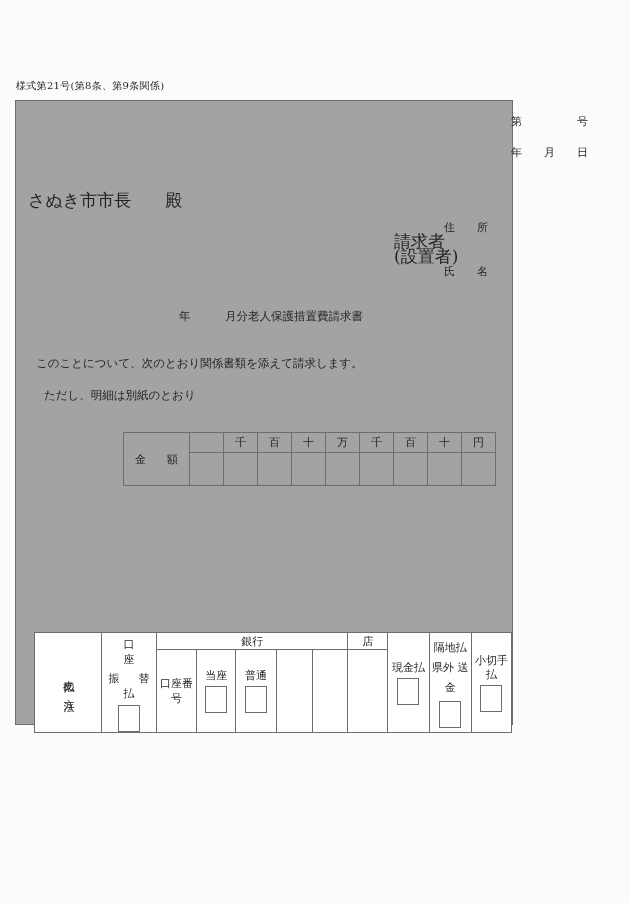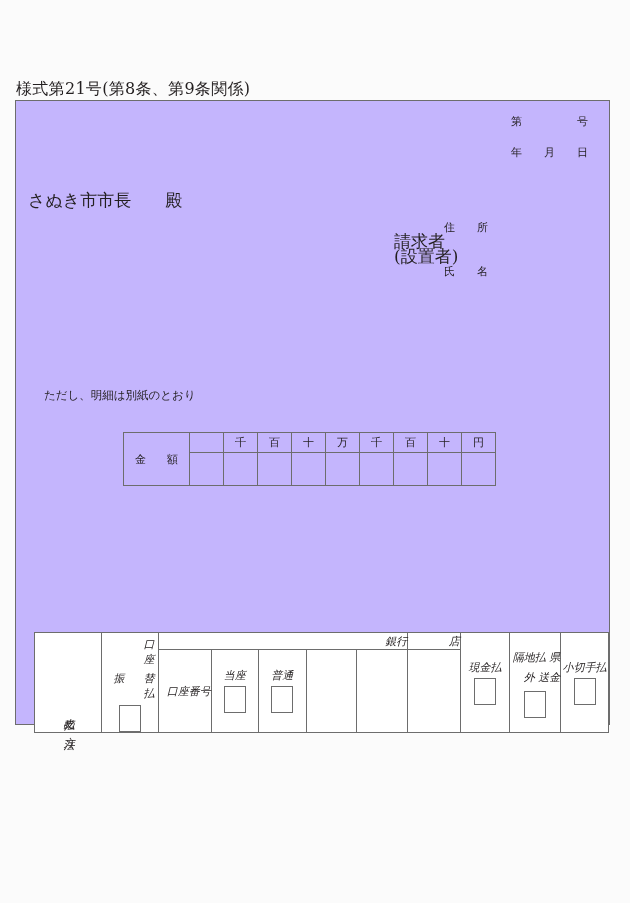--- a/index.html
+++ b/index.html
@@ -15,35 +15,35 @@
     font-family: "DejaVu Serif", "Liberation Serif", serif;
     color: #231f20;
     overflow: hidden;
   }
 
   
   .form-number {
     position: absolute;
     left: 16px;
     top: 79px;
-    font-size: 16px;
+    font-size: 10px;
     letter-spacing: 0.3px;
     white-space: nowrap;
   }
 
   
   .sheet {
     position: absolute;
     left: 15px;
     top: 100px;
-    width: 595px;
+    width: 498px;
     height: 625px;
     border: 1px solid #6d6d6d;
     box-sizing: border-box;
-    background: #c4b5fd;
+    background: #a3a3a3;
   }
 
   
   .doc-no {
     position: absolute;
     left: 495px;
     top: 13px;
     font-size: 11px;
     white-space: pre;
   }
@@ -153,25 +153,24 @@
   .pay-table {
     position: absolute;
     left: 18px;
     top: 531px;
     border-collapse: collapse;
     table-layout: fixed;
   }
   .pay-table td {
     border: 1px solid #6d6d6d;
     font-size: 11px;
-    text-align: right;
+    text-align: center;
     vertical-align: middle;
     padding: 0;
     background: #fff;
-    font-style: italic;
   }
 
   
   .v-label {
     width: 22px;
     writing-mode: vertical-rl;
     text-orientation: upright;
     letter-spacing: 2px;
     font-size: 11px;
     line-height: 22px;
@@ -254,21 +253,23 @@
 
   <div class="addressee">さぬき市市長　　殿</div>
 
   <div class="claimant-label">請求者
 (設置者)</div>
 
   <div class="claimant-addr">住　　所</div>
 
   <div class="claimant-name">氏　　名</div>
 
-
+  <div class="doc-title">年　　　月分老人保護措置費請求書</div>
+
+  <div class="para-1">このことについて、次のとおり関係書類を添えて請求します。</div>
 
   <div class="para-2">ただし、明細は別紙のとおり</div>
 
   <table class="amount-table">
     <tbody>
         <tr>
       <td class="amt-label" rowspan="2">金　額</td>
       <td class="unit-head"></td>
       <td class="unit-head">千</td>
       <td class="unit-head">百</td>

